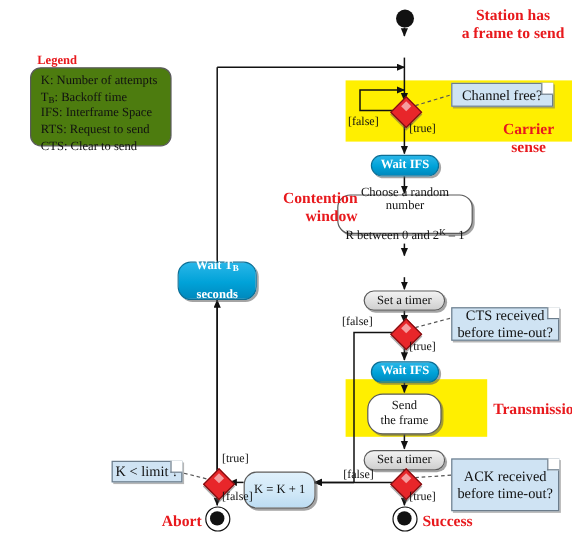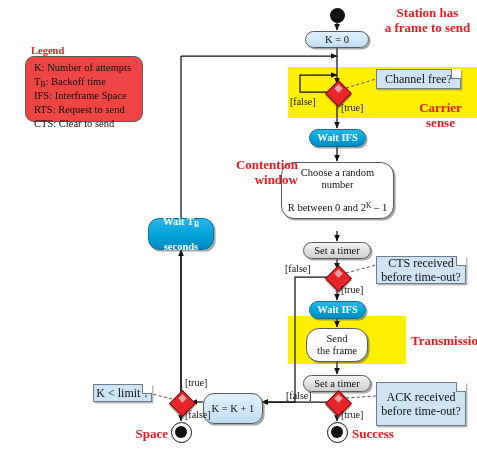--- a/index.html
+++ b/index.html
@@ -111,21 +111,21 @@
     position:absolute;color:#e8191d;font-weight:bold;
     font-size:13px;text-align:center;white-space:pre-line;line-height:1.15;
   }
 
   
   #legend-box{
     position:absolute;
     box-sizing:border-box;
     border:1px solid #5a5a5a;
     border-radius:9px;
-    background:#ef4444;
+    background:#4d7c0f;
     padding:4px 7px 17px 8px;
   }
   #legend-box .leg-row{font-size:10.5px;color:#111;line-height:1.30;white-space:pre;}
   #legend-title{position:absolute;color:#e8191d;font-weight:bold;font-size:10.5px;}
   sub{font-size:7.5px;vertical-align:-2px;}
   sup{font-size:7.5px;vertical-align:3px;}
 </style>
 </head>
 <body>
 
@@ -199,33 +199,32 @@
       <div class="leg-row">IFS: Interframe Space</div>
       <div class="leg-row">RTS: Request to send</div>
       <div class="leg-row">CTS: Clear to send</div>
     </div>
   </div>
 
   <div class="start-dot" style="left:330px;top:8px;"></div>
   <div class="lbl-red" style="left:378px;top:6px;width:99px;">Station has
 a frame to send</div>
 
-  <div class="node act act-lightblue" style="left:305px;top:31px;width:64px;height:17px;">K = 0</div>
 
   <div class="diamond" style="left:328.5px;top:84px;">
       <span class="gloss"></span>
     </div>
   <div class="lbl" style="left:290px;top:96px;">[false]</div>
   <div class="lbl" style="left:341px;top:102px;">[true]</div>
   <div class="note" style="left:376px;top:69px;width:85px;height:20px;">Channel free?</div>
   <div class="lbl-red" style="left:404px;top:101px;width:73px;">Carrier sense</div>
 
   <div class="node act act-blue" style="left:309px;top:129px;width:57px;height:18px;">Wait IFS</div>
 
-  <div class="node act act-white act-big" style="left:281px;top:162px;width:113px;height:57px;padding:0 4px;">
+  <div class="node act act-white act-big" style="left:281px;top:162px;width:113px;height:33px;padding:0 4px;border-radius:11px;">
     <div>
       <div>Choose a random number</div>
       <div><span>R between 0 and 2</span><sup>K</sup><span> – 1</span></div>
     </div>
   </div>
   <div class="lbl-red" style="left:228px;top:158px;width:70px;text-align:right;">Contention
 window</div>
 
 
   <div class="node act act-gray" style="left:303px;top:242px;width:68px;height:17px;">Set a timer</div>
@@ -260,21 +259,21 @@
   <div class="node act act-lightblue" style="left:203px;top:393px;width:60px;height:31px;">K = K + 1</div>
 
   <div class="diamond" style="left:172.5px;top:394px;">
       <span class="gloss"></span>
     </div>
   <div class="note" style="left:93px;top:384px;width:59px;height:18px;">K &lt; limit ?</div>
   <div class="lbl" style="left:185px;top:377px;">[true]</div>
   <div class="lbl" style="left:185px;top:409px;">[false]</div>
 
   <div class="end-dot" style="left:171px;top:422px;"></div>
-  <div class="lbl-red" style="left:126px;top:427px;width:42px;text-align:right;">Space</div>
+  <div class="lbl-red" style="left:126px;top:427px;width:42px;text-align:right;">Abort</div>
 
   <div class="node act act-blue" style="left:148px;top:218px;width:66px;height:32px;">
     <div>
       <div><span>Wait T</span><sub>B</sub></div>
       <div>seconds</div>
     </div>
   </div>
 
 </div>
 

